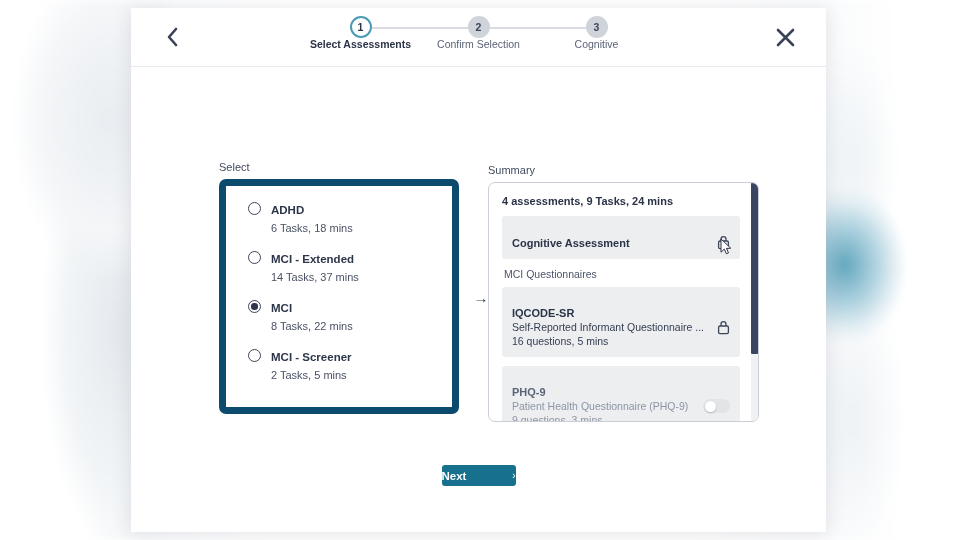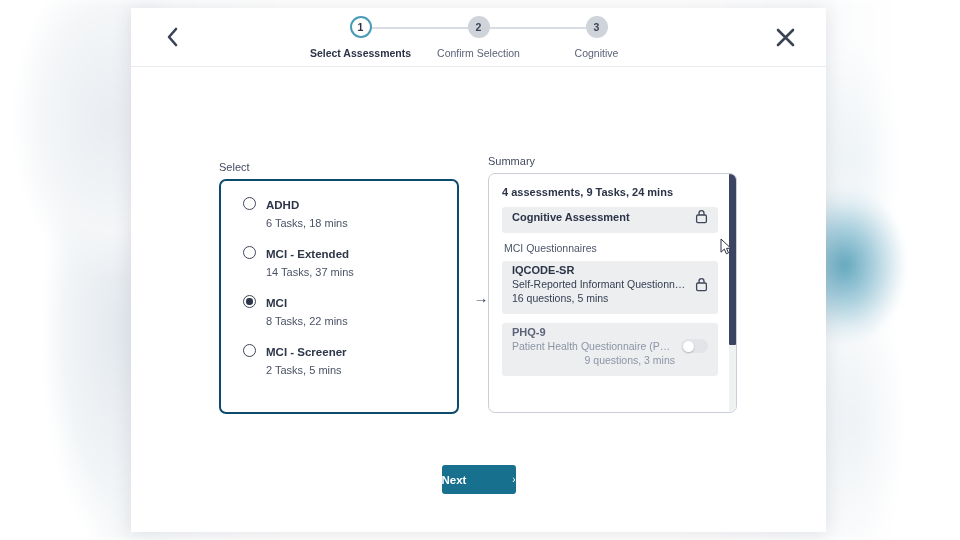--- a/index.html
+++ b/index.html
@@ -71,21 +71,20 @@
   .step.active .circle {
     border: 2px solid #4a9bb5;
     color: #2c3347;
     background: #ffffff;
   }
   .step.idle .circle {
     background: #cfd3da;
     color: #3b4357;
   }
   .step .slabel {
-    margin-top: 9px;
     font-size: 10.5px;
     color: #5a6275;
     white-space: nowrap;
   }
   .step.active .slabel { color: #2c3347; font-weight: 700; }
   .connector {
     position: absolute; top: 11px; height: 2px;
     background: #d9dce2; z-index: 1;
   }
   #conn-1 { left: 70px;  width: 96px; }
@@ -99,21 +98,21 @@
     color: #434b60;
     font-weight: 400;
     margin-bottom: 6px;
   }
 
   
   #select-col {
     position: absolute; left: 88px; top: 94px; width: 240px;
   }
   #select-box {
-    border: 2px solid #0c4a6e;
+    border: 7px solid #0c4a6e;
     border-radius: 7px;
     height: 235px;
     padding: 14px 0 0 22px;
     background: #fff;
   }
   .radio-row {
     display: flex; align-items: flex-start;
     margin-bottom: 13px;
     cursor: pointer;
   }
@@ -143,21 +142,21 @@
 
   
   #mid-arrow {
     position: absolute; left: 340px; top: 222px;
     font-size: 15px; color: #3b4459;
     width: 20px; text-align: center;
   }
 
   
   #summary-col {
-    position: absolute; left: 357px; top: 88px; width: 249px;
+    position: absolute; left: 357px; top: 97px; width: 271px;
   }
   #summary-box {
     position: relative;
     border: 1px solid #c9ced8;
     border-radius: 7px;
     height: 240px;
     overflow: hidden;
     background: #fff;
   }
   #summary-scroll-area {
@@ -165,41 +164,41 @@
     padding: 12px 18px 0 13px;
     overflow: hidden;
   }
   #summary-heading {
     font-size: 11px; font-weight: 700; color: #2b3347;
     margin-bottom: 9px;
   }
   .s-card {
     background: #eceef0;
     border-radius: 3px;
-    padding: 2px 10px 9px 10px;
+    padding: 19px 10px 9px 10px;
     margin-bottom: 9px;
     position: relative;
     display: flex; align-items: center;
   }
   .s-card-text { flex: 1 1 auto; min-width: 0; }
   .s-title {
     font-size: 11px; font-weight: 700; color: #2b3347;
     line-height: 14px;
   }
   .s-title.muted { color: #5b6478; }
   .s-desc {
     font-size: 10.5px; color: #353d50;
     line-height: 14px;
     white-space: nowrap; overflow: hidden; text-overflow: ellipsis;
   }
   .s-desc.grey { color: #8d95a6; }
   .s-meta {
     font-size: 10.5px; color: #353d50; line-height: 14px;
   }
-  .s-meta.grey { color: #8d95a6; text-align: right; }
+  .s-meta.grey { color: #8d95a6; }
   .group-label {
     font-size: 10.5px; color: #4d556a;
     margin: 0 0 7px 2px;
   }
   .lock-icon {
     flex: 0 0 auto; margin-left: 6px;
     color: #3e4659;
     display: flex; align-items: center;
   }
   .toggle {
@@ -233,21 +232,21 @@
   
   #protocol-link {
     position: absolute; left: 0; right: 0; top: 366px;
     text-align: center;
     font-size: 11px; color: #2e6f92;
     text-decoration: none; cursor: pointer;
   }
   #next-btn {
     position: absolute; left: 50%; top: 398px;
     transform: translateX(-50%);
-    width: 74px; height: 29px;
+    width: 74px; height: 21px;
     background: #17708e;
     border: none; border-radius: 3px;
     color: #ffffff;
     font-family: "Liberation Sans", sans-serif;
     font-size: 11.5px; font-weight: 700;
     display: flex; align-items: center; justify-content: space-between;
     gap: 23px;
     cursor: pointer;
   }
   #next-btn .chev { font-size: 10px; font-weight: 400; }

